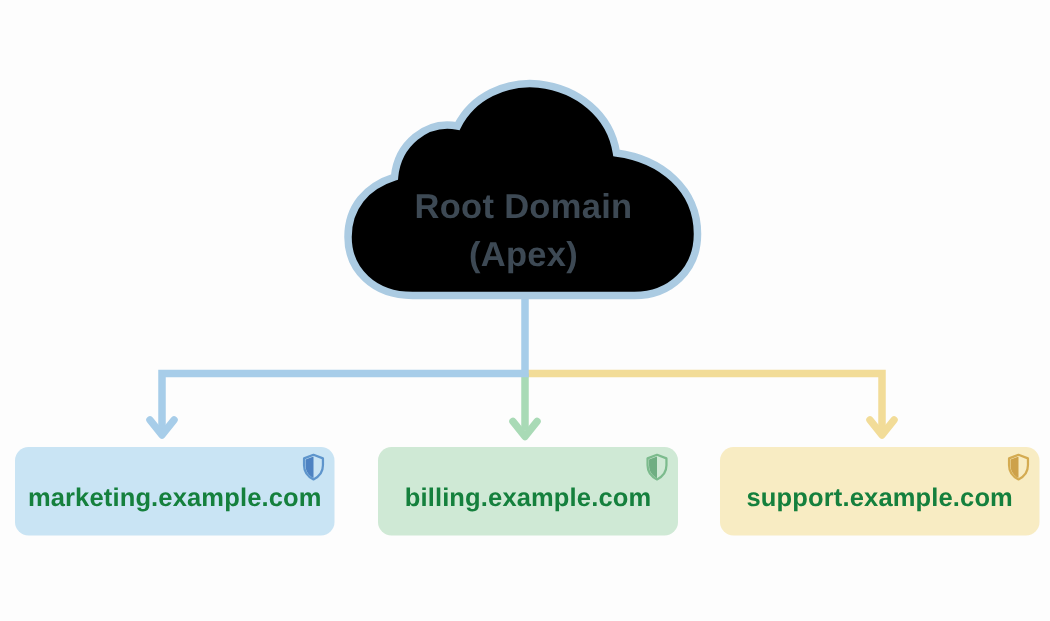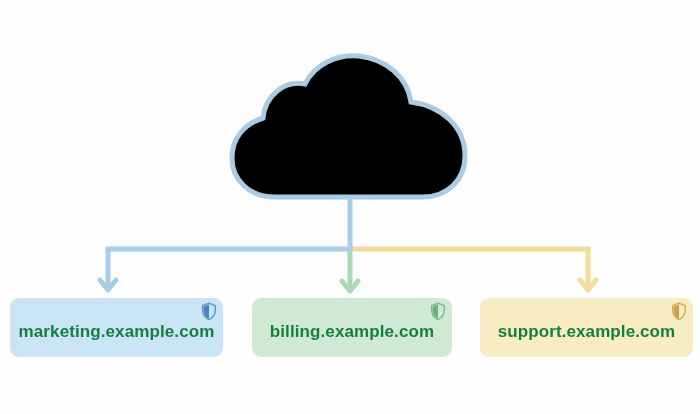--- a/index.html
+++ b/index.html
@@ -63,20 +63,24 @@
     <defs>
       <clipPath id="cloudclip">
         <path d="M46 147 C20 147 3 130 3 108 C3 88 15 74 34 68 C36 46 55 30 76 34 C86 14 108 4 130 6 C156 9 178 26 182 52 C212 56 236 76 236 106 C236 130 218 147 194 147 Z"></path>
       </clipPath>
     </defs>
     <path d="M46 147 C20 147 3 130 3 108 C3 88 15 74 34 68 C36 46 55 30 76 34 C86 14 108 4 130 6 C156 9 178 26 182 52 C212 56 236 76 236 106 C236 130 218 147 194 147 Z" fill="#eef6fc"></path>
     <path d="M46 147 C20 147 3 130 3 108 C3 88 15 74 34 68 C36 46 55 30 76 34 C86 14 108 4 130 6 C156 9 178 26 182 52 C212 56 236 76 236 106 C236 130 218 147 194 147 Z" stroke="#dbebf6" stroke-width="15" clip-path="url(#cloudclip)"></path>
     <path d="M46 147 C20 147 3 130 3 108 C3 88 15 74 34 68 C36 46 55 30 76 34 C86 14 108 4 130 6 C156 9 178 26 182 52 C212 56 236 76 236 106 C236 130 218 147 194 147 Z" stroke="#abcbe2" stroke-width="5"></path>
   </svg>
 
+  <div class="cloud-label">
+    <div>Root Domain</div>
+    <div>(Apex)</div>
+  </div>
 
   <div class="box box-blue">
     <svg class="shield" viewBox="0 0 16 19">
       <path d="M8 2.4 V16.8 C5 15.3 2.7 12.6 2.7 8.2 V4.4 Z" fill="#4d82c2"></path>
       <path d="M8 1.2 L14.3 3.6 V8.2 C14.3 12.9 11.5 15.9 8 17.6 C4.5 15.9 1.7 12.9 1.7 8.2 V3.6 Z" fill="none" stroke="#5e95cc" stroke-width="1.5" stroke-linejoin="round"></path>
     </svg>
     <span class="box-label">marketing.example.com</span>
   </div>
 
   <div class="box box-yellow">

